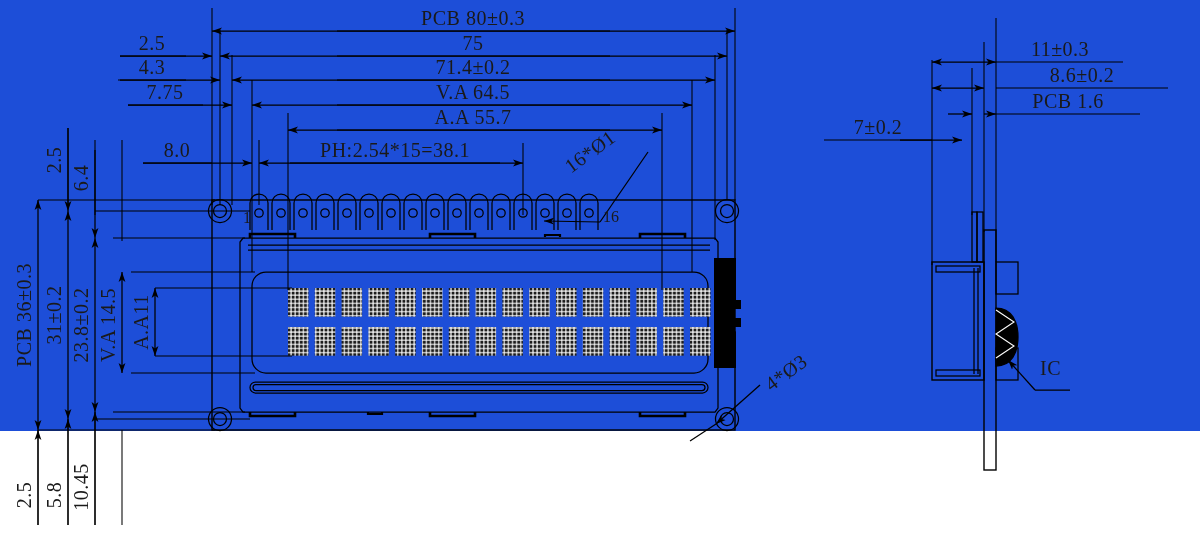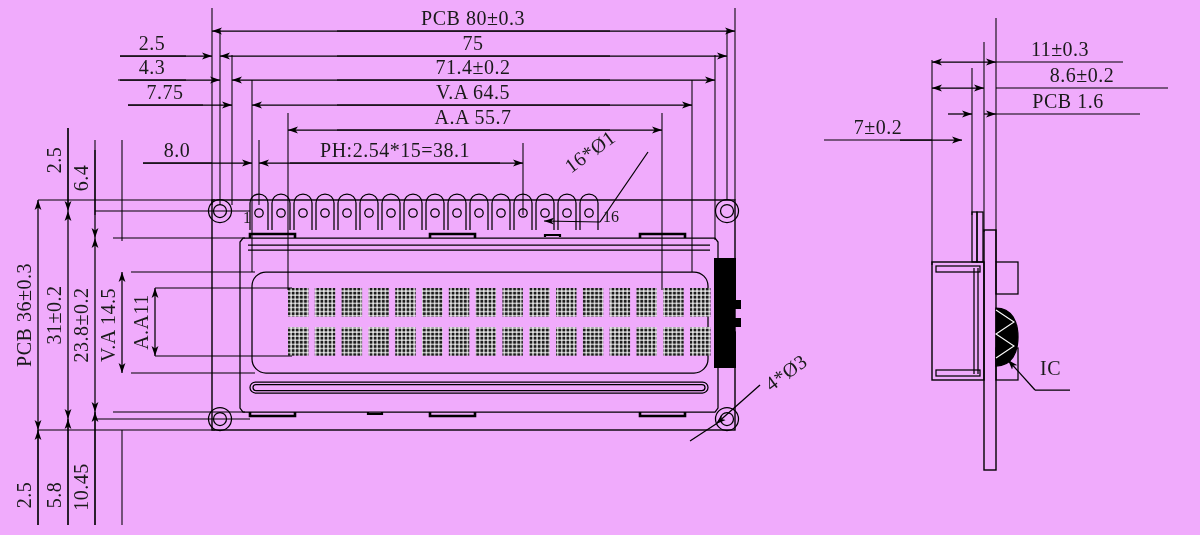--- a/index.html
+++ b/index.html
@@ -1,20 +1,20 @@
 <!DOCTYPE html>
 <html><head>
 <meta charset="utf-8">
 <style>
   html,body{margin:0;padding:0;background:#ffffff;}
   body{
     font-family:"Liberation Serif", serif;
     width:1200px;height:535px;overflow:hidden;
   }
-  #sheet{position:relative;width:1200px;height:535px;background:#f0abfc;}
+  #sheet{position:relative;width:1200px;height:431px;background:#1d4ed8;}
   svg{display:block;}
   .dimtxt{
     font-family:"Liberation Serif", serif;
     font-size:20px;
     fill:#1a1a1a;
     letter-spacing:0.5px;
   }
   .pin-no{
     font-family:"Liberation Serif", serif;
     font-size:16px;

